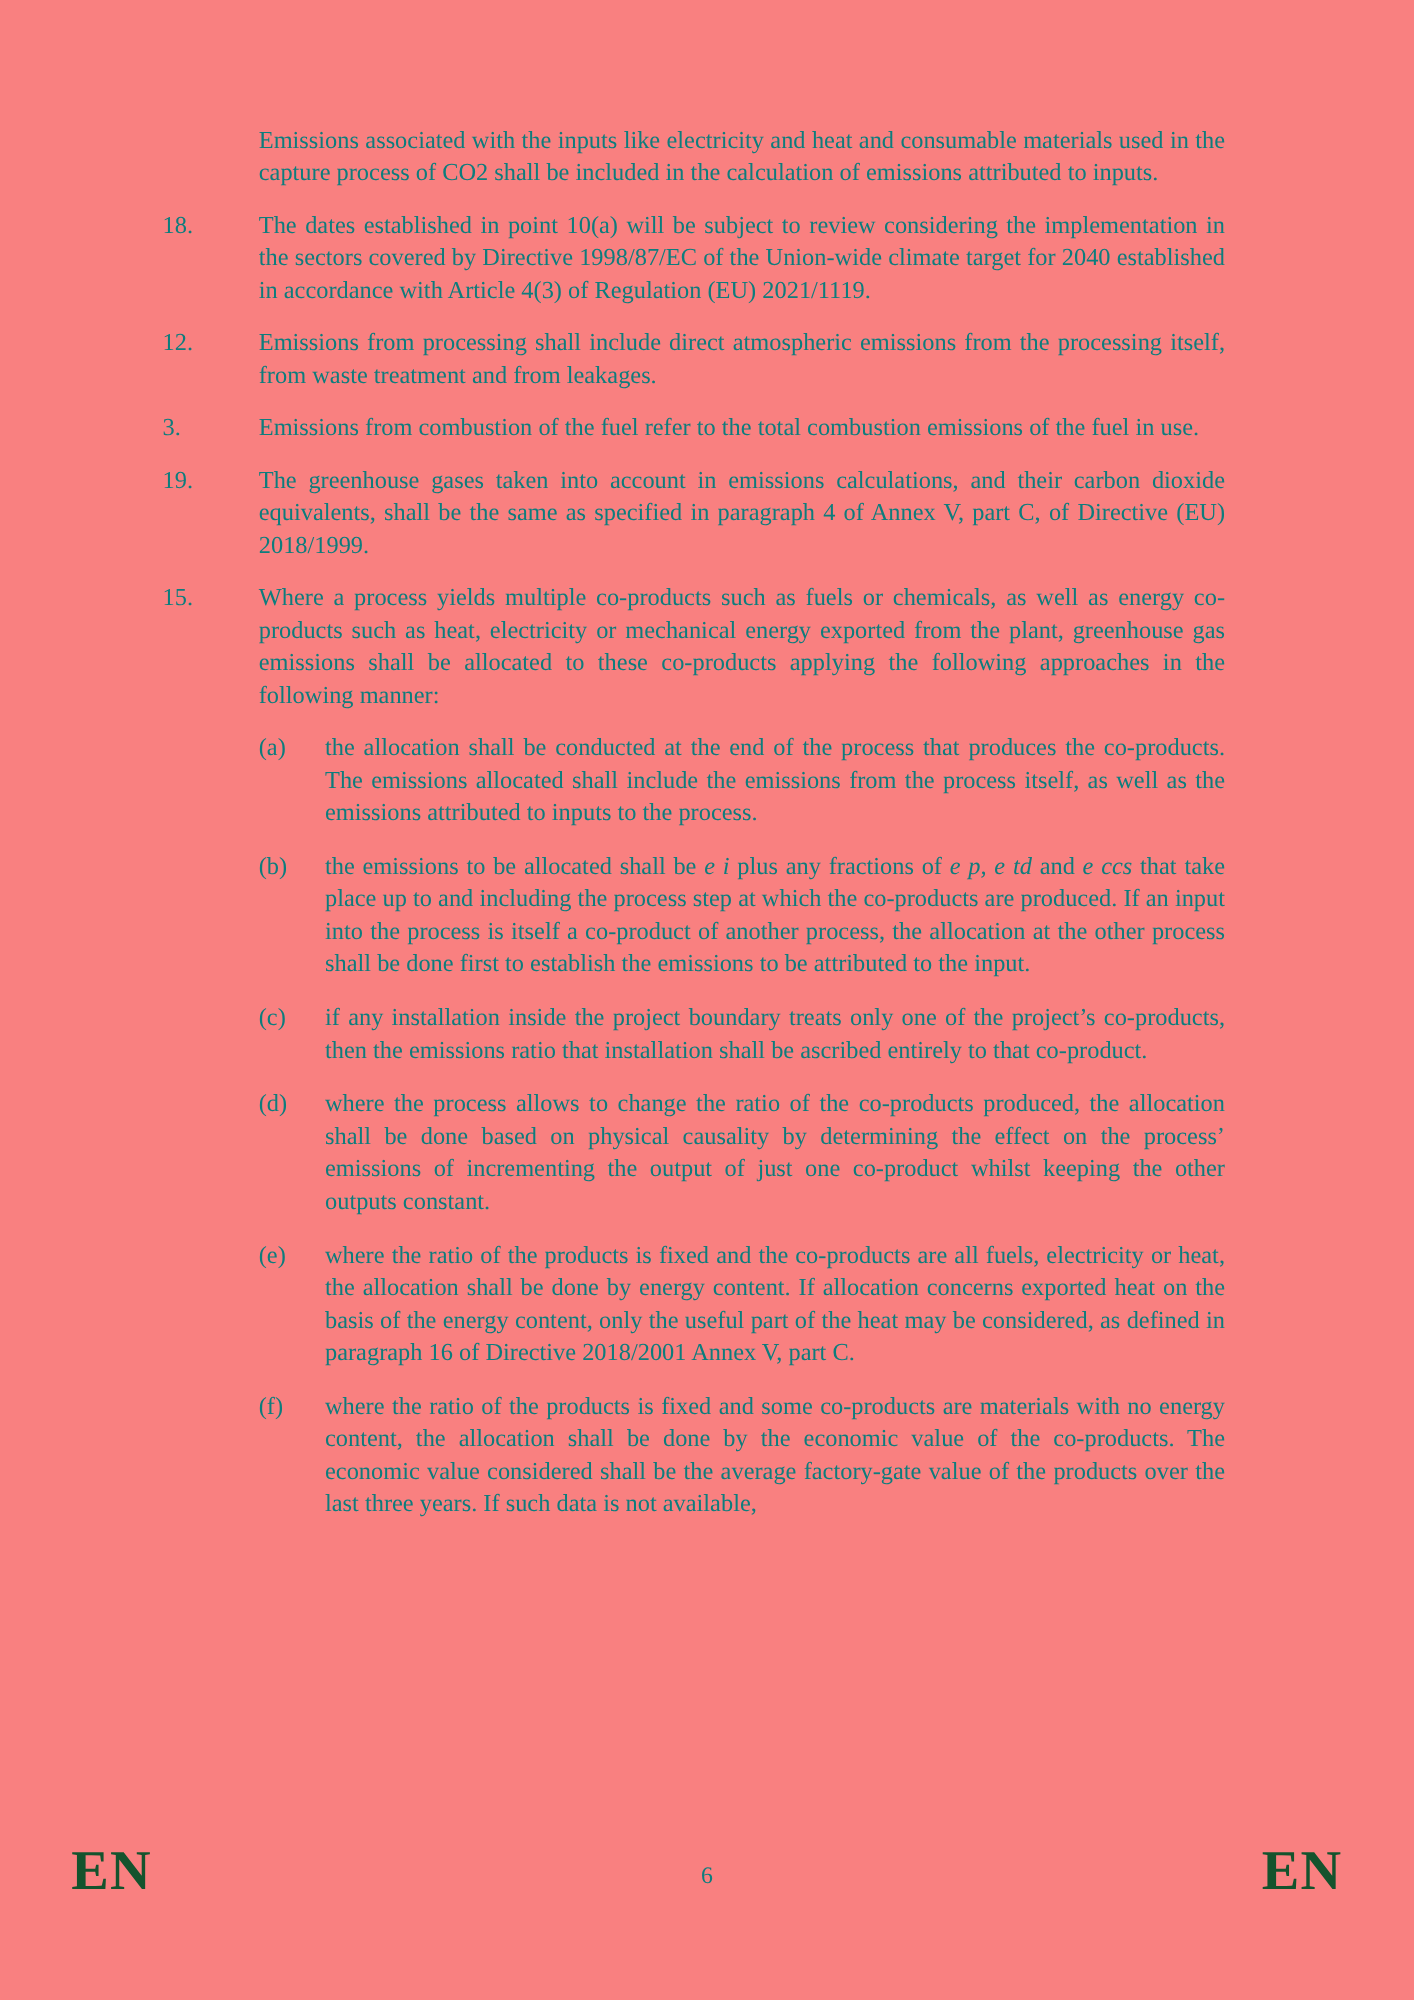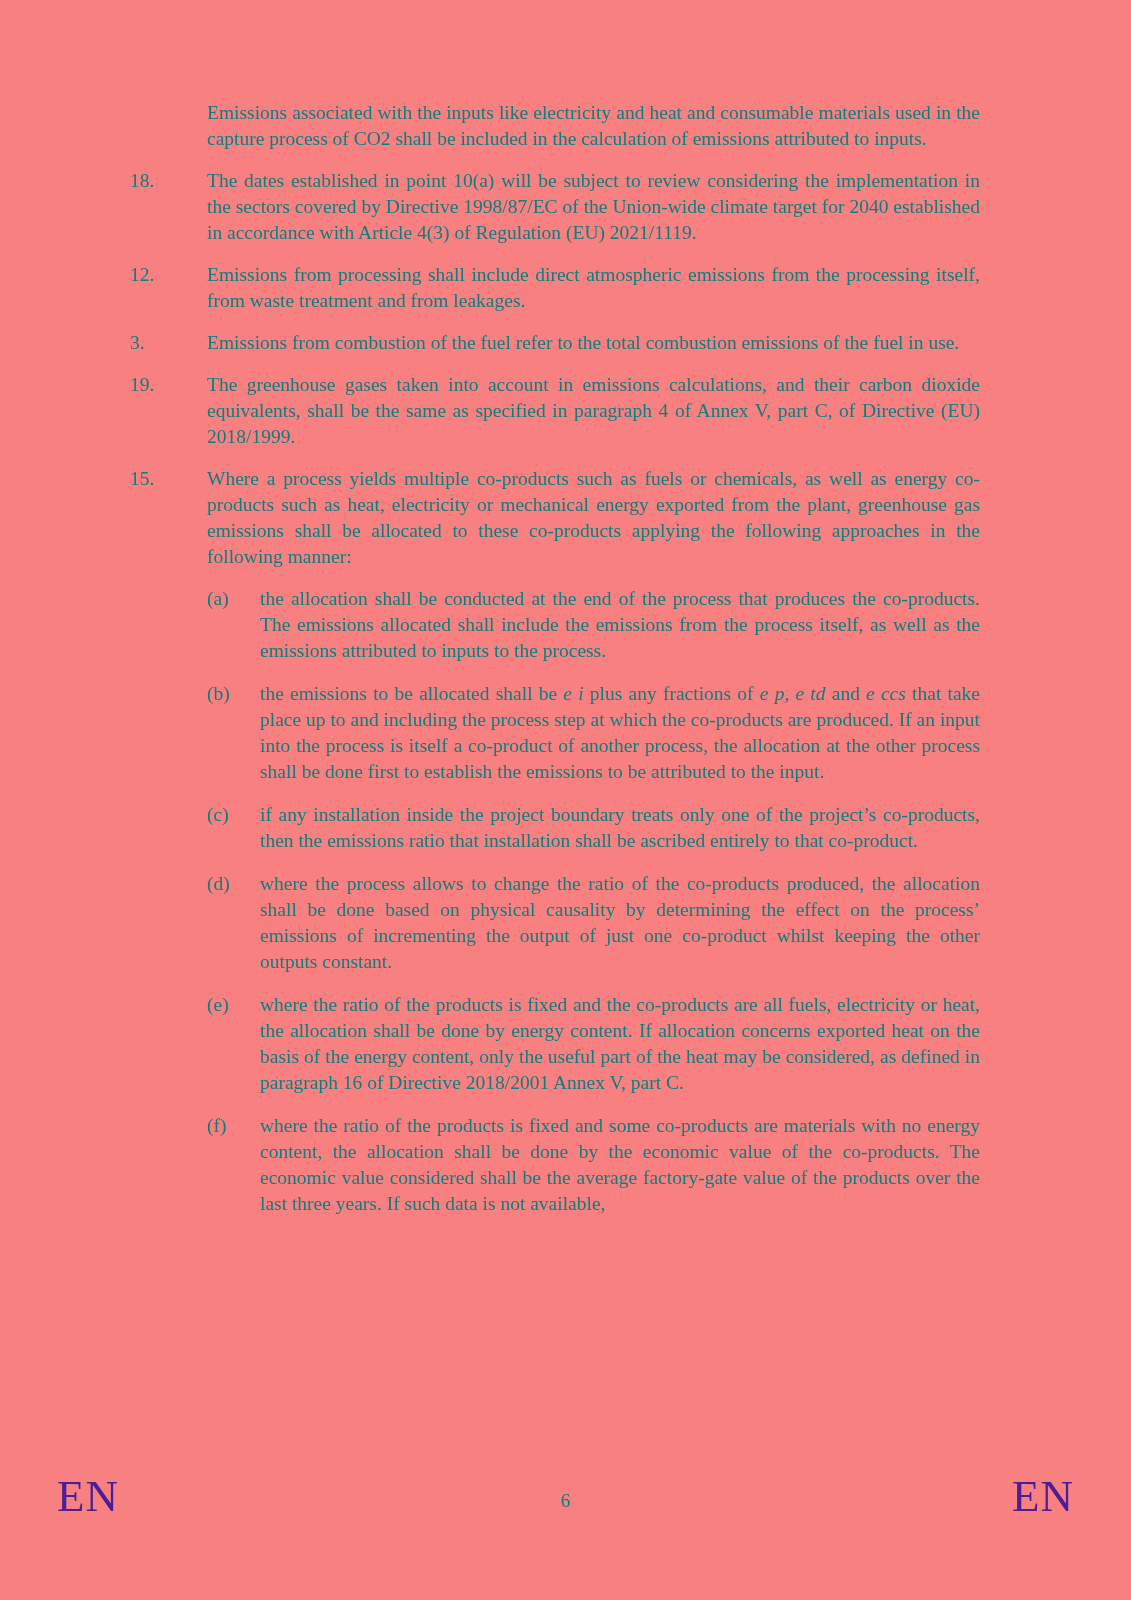--- a/index.html
+++ b/index.html
@@ -63,22 +63,22 @@
   .sub .body-text {
     flex: 1 1 auto;
   }
   i { font-style: italic; }
 
   .footer-left, .footer-right {
     position: absolute;
     bottom: 78px;
     font-family: "Liberation Serif", serif;
     font-size: 45px;
-    font-weight: normal;
-    color: #4c1d95;
+    font-weight: bold;
+    color: #14532d;
     letter-spacing: 1px;
   }
   .footer-left { left: 57px; }
   .footer-right { right: 57px; }
   .footer-page {
     position: absolute;
     bottom: 88px;
     left: 0;
     width: 1131px;
     text-align: center;

